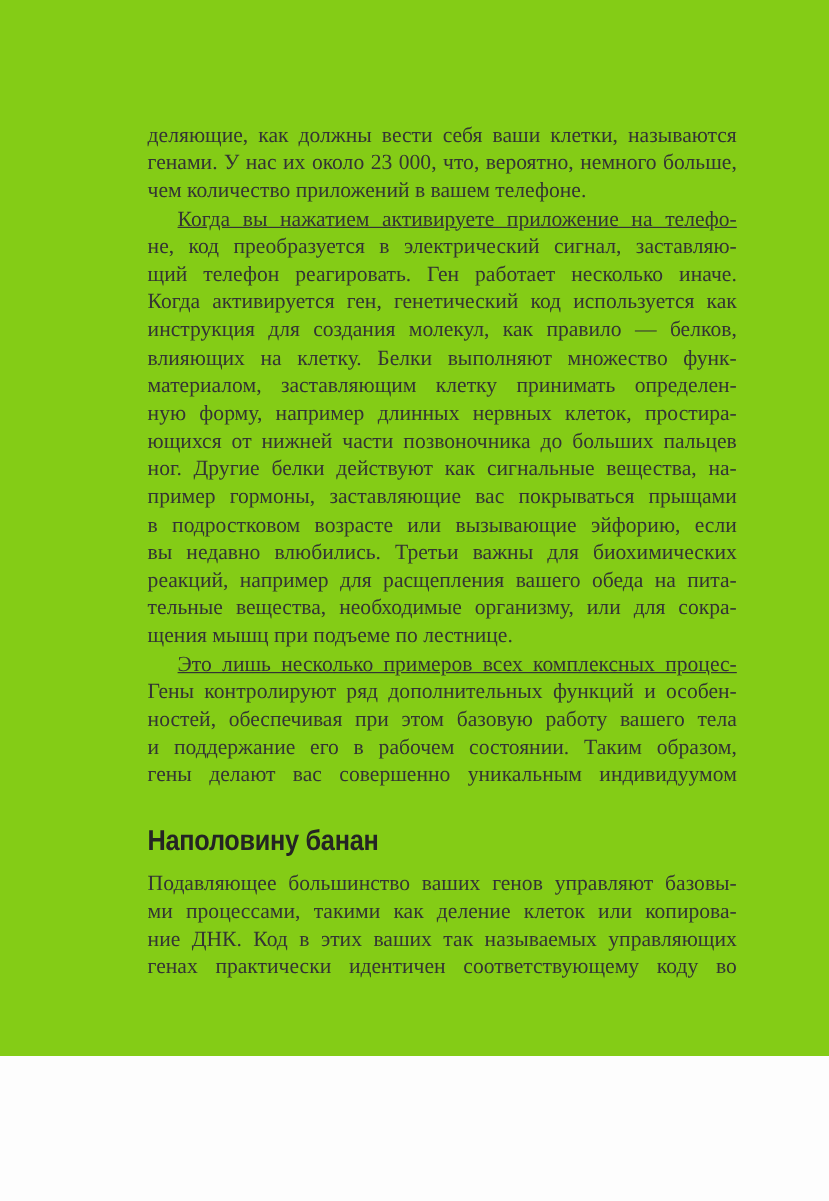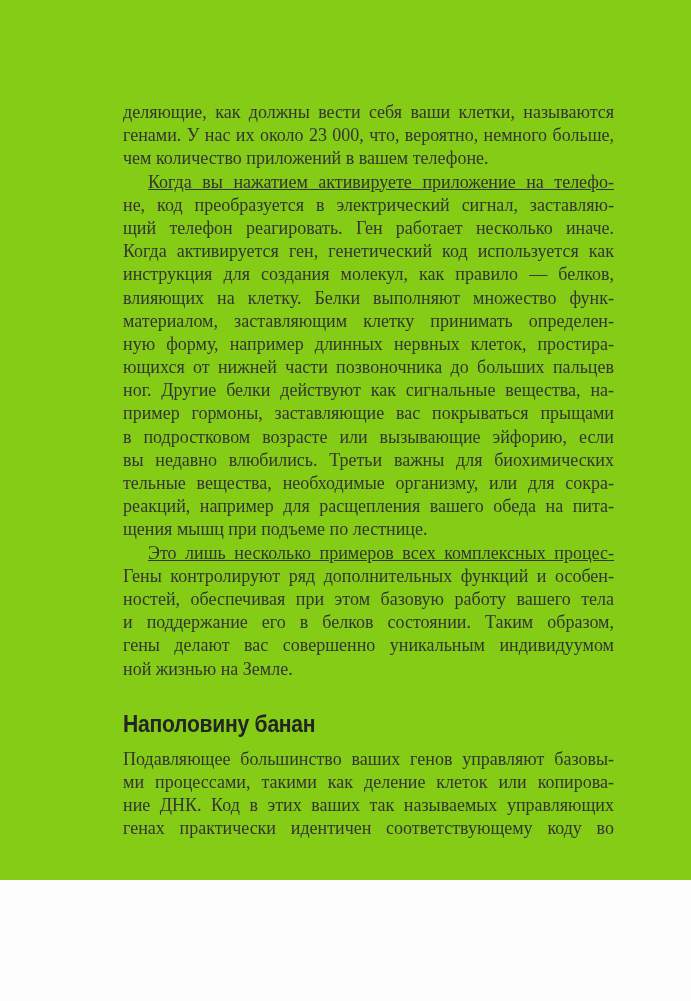--- a/index.html
+++ b/index.html
@@ -74,29 +74,28 @@
         <div class="line">Когда активируется ген, генетический код используется как</div>
         <div class="line">инструкция для создания молекул, как правило — белков,</div>
         <div class="line">влияющих на клетку. Белки выполняют множество функ-</div>
         <div class="line">материалом, заставляющим клетку принимать определен-</div>
         <div class="line">ную форму, например длинных нервных клеток, простира-</div>
         <div class="line">ющихся от нижней части позвоночника до больших пальцев</div>
         <div class="line">ног. Другие белки действуют как сигнальные вещества, на-</div>
         <div class="line">пример гормоны, заставляющие вас покрываться прыщами</div>
         <div class="line">в подростковом возрасте или вызывающие эйфорию, если</div>
         <div class="line">вы недавно влюбились. Третьи важны для биохимических</div>
+        <div class="line">реакций, например для расщепления вашего обеда на пита-</div>
         <div class="line">тельные вещества, необходимые организму, или для сокра-</div>
-        <div class="line">реакций, например для расщепления вашего обеда на пита-</div>
         <div class="line last">щения мышц при подъеме по лестнице.</div>
         <div class="line ind">Это лишь несколько примеров всех комплексных процес-</div>
         <div class="line">Гены контролируют ряд дополнительных функций и особен-</div>
         <div class="line">ностей, обеспечивая при этом базовую работу вашего тела</div>
-        <div class="line">и поддержание его в белков состоянии. Таким образом,</div>
+        <div class="line">и поддержание его в рабочем состоянии. Таким образом,</div>
         <div class="line">гены делают вас совершенно уникальным индивидуумом</div>
-        <div class="line last">ной жизнью на Земле.</div>
       </div>
     <h2 class="heading">Наполовину банан</h2>
     <div id="blocks-bottom">
         <div class="line">Подавляющее большинство ваших генов управляют базовы-</div>
         <div class="line">ми процессами, такими как деление клеток или копирова-</div>
         <div class="line">ние ДНК. Код в этих ваших так называемых управляющих</div>
         <div class="line">генах практически идентичен соответствующему коду во</div>
       </div>
   </div>
   <div class="page-number">14</div>

